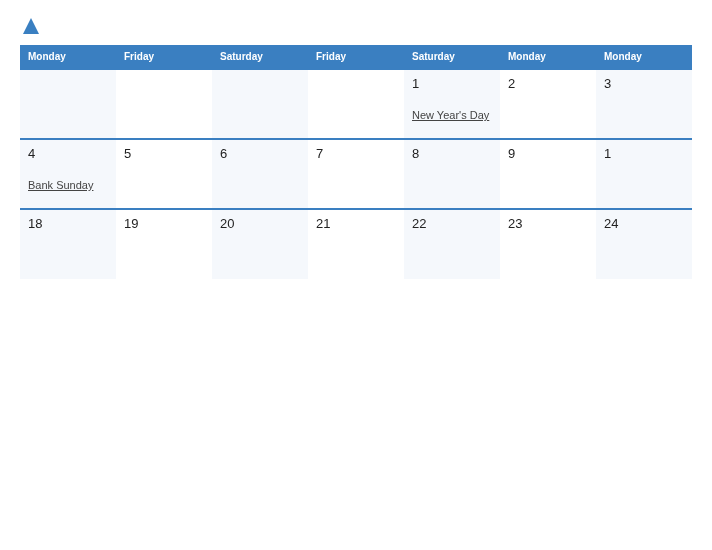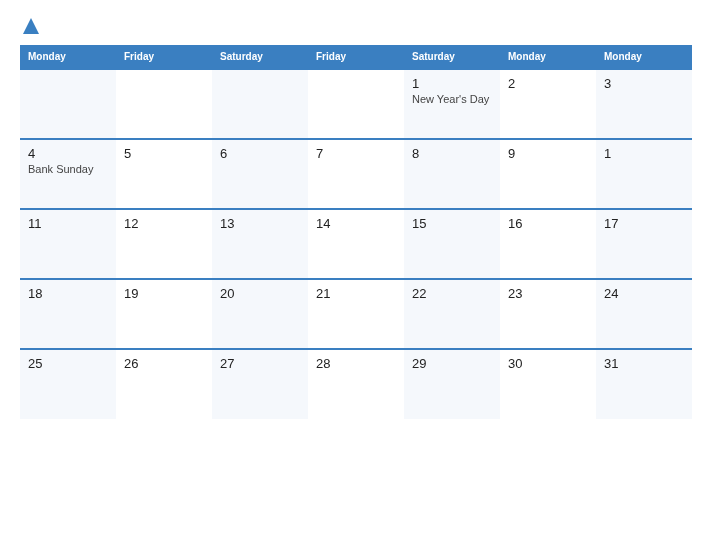--- a/index.html
+++ b/index.html
@@ -86,21 +86,22 @@
     }
     .day-number {
       display: block;
       font-size: 13px;
       color: #222;
     }
     .day-event {
       display: block;
       font-size: 11px;
       color: #444;
-      margin-top: 2px;
+      margin-top: 18px;
+      text-decoration: underline;
     }
   </style>
 </head>
 <body>
 
 <div class="page">
   <div class="header">
     <div class="logo">
       <svg class="logo-icon" viewBox="0 0 22 22" xmlns="http://www.w3.org/2000/svg">
         <rect width="22" height="22" fill="white"></rect>
@@ -165,82 +166,36 @@
           </td>
           <td>
             <span class="day-number">9</span>
           </td>
           <td>
             <span class="day-number">1</span>
           </td>
         </tr>
         <tr>
           <td>
-            <span class="day-number">11</span>
-          </td>
-          <td>
-            <span class="day-number">12</span>
-          </td>
-          <td>
-            <span class="day-number">13</span>
-          </td>
-          <td>
-            <span class="day-number">14</span>
-          </td>
-          <td>
-            <span class="day-number">15</span>
-          </td>
-          <td>
-            <span class="day-number">16</span>
-          </td>
-          <td>
-            <span class="day-number">17</span>
-          </td>
-        </tr>
-        <tr>
-          <td>
             <span class="day-number">18</span>
           </td>
           <td>
             <span class="day-number">19</span>
           </td>
           <td>
             <span class="day-number">20</span>
           </td>
           <td>
             <span class="day-number">21</span>
           </td>
           <td>
             <span class="day-number">22</span>
           </td>
           <td>
             <span class="day-number">23</span>
           </td>
           <td>
             <span class="day-number">24</span>
-          </td>
-        </tr>
-        <tr>
-          <td>
-            <span class="day-number">25</span>
-          </td>
-          <td>
-            <span class="day-number">26</span>
-          </td>
-          <td>
-            <span class="day-number">27</span>
-          </td>
-          <td>
-            <span class="day-number">28</span>
-          </td>
-          <td>
-            <span class="day-number">29</span>
-          </td>
-          <td>
-            <span class="day-number">30</span>
-          </td>
-          <td>
-            <span class="day-number">31</span>
           </td>
         </tr>
       </tbody>
   </table>
 </div>
 
 </body></html>

